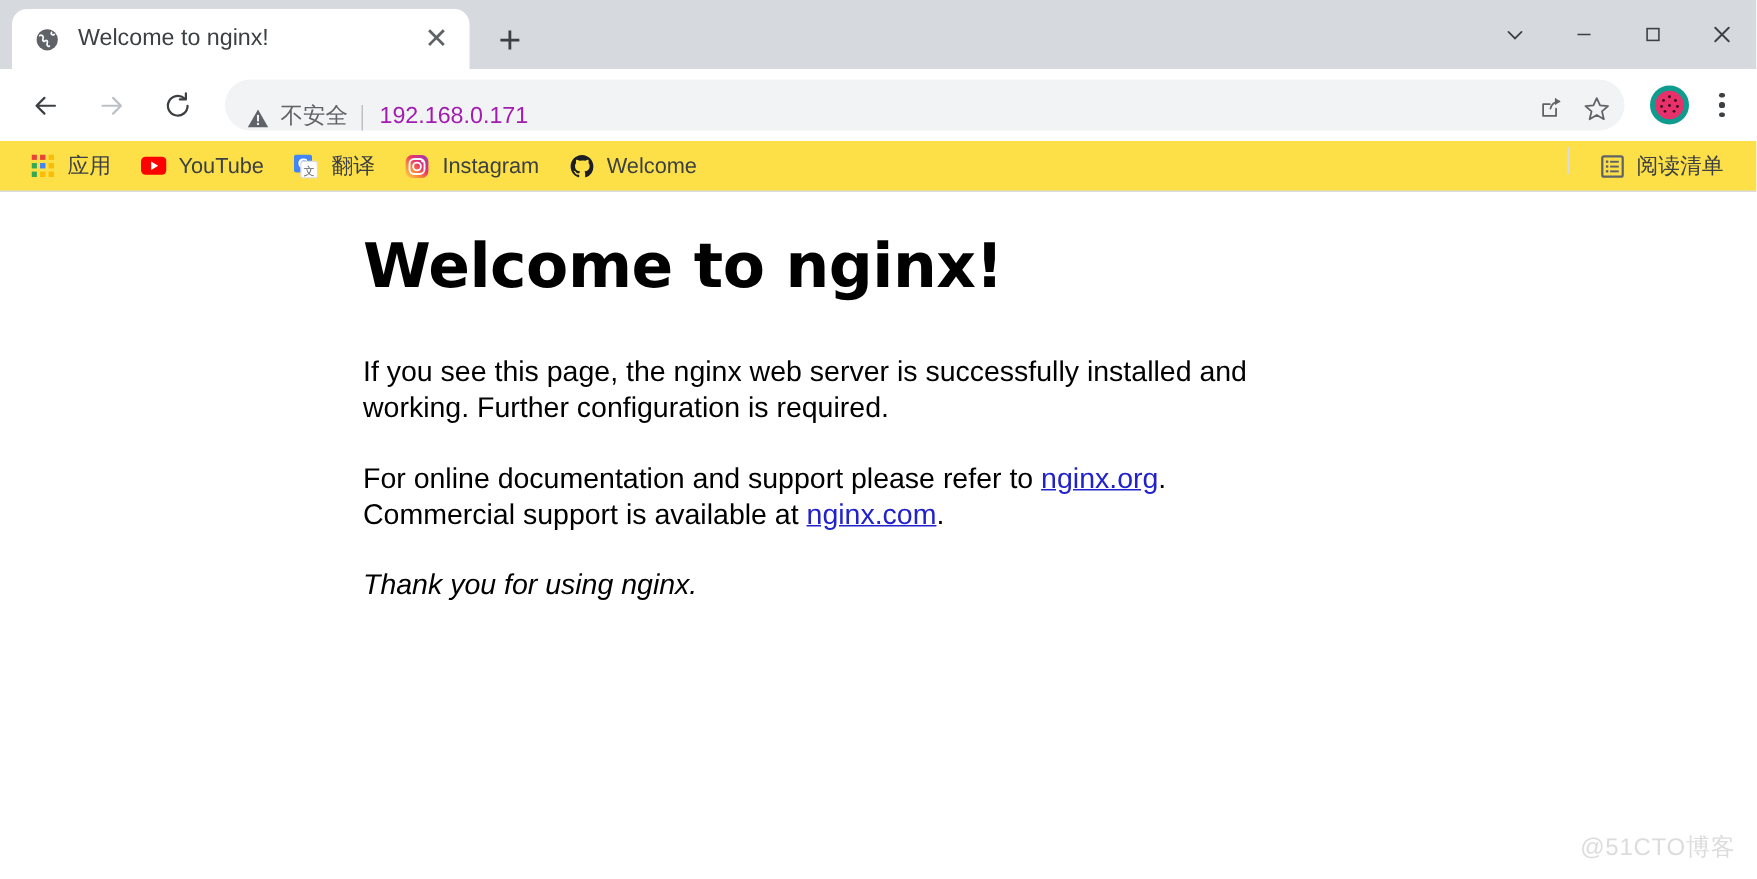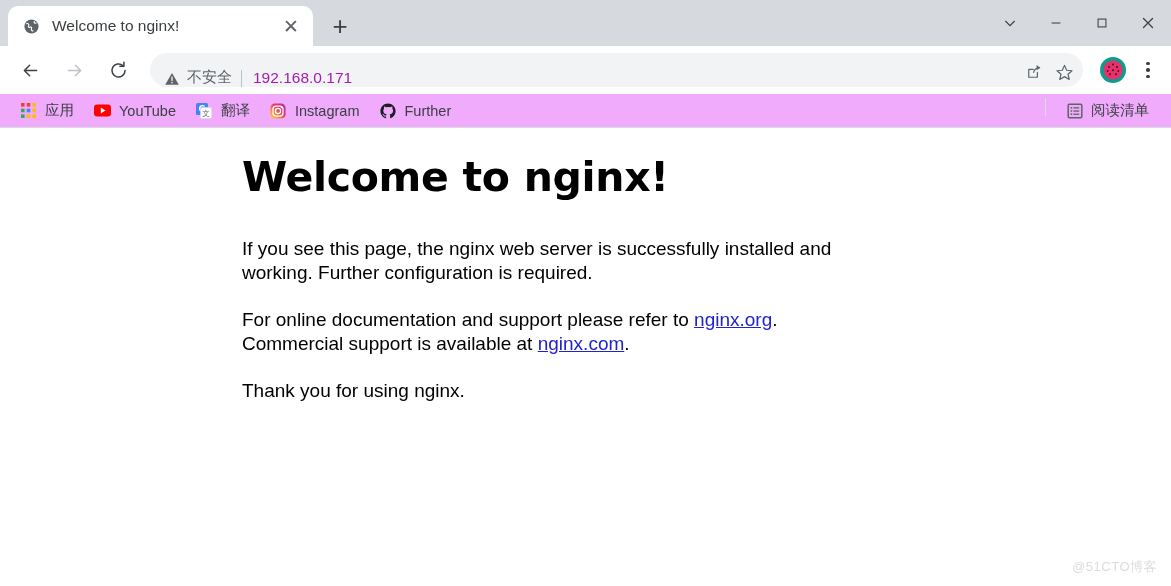--- a/index.html
+++ b/index.html
@@ -162,21 +162,21 @@
   .menubtn i {
     width: 3.5px; height: 3.5px;
     border-radius: 50%;
     background: #3c4043;
     display: block;
   }
 
   
   .bookmarks {
     height: 34px;
-    background: #f0abfc;
+    background: #fde047;
     border-bottom: 1px solid #dadce0;
     display: flex; align-items: center;
     padding: 0 10px 0 12px;
     flex: none;
     position: relative;
   }
   .bm {
     display: flex; align-items: center;
     height: 26px;
     padding: 0 8px;
@@ -226,30 +226,31 @@
   }
   .page p {
     font-family: "Liberation Sans", sans-serif;
     font-size: 19px;
     color: #000000;
     line-height: 1.26;
     max-width: 625px;
     margin-bottom: 23px;
   }
   .page p.thanks {
+    font-style: italic;
     margin-bottom: 0;
   }
   .page a {
     color: #2222cc;
     text-decoration: underline;
   }
   .watermark {
     position: absolute;
     right: 14px; bottom: 10px;
-    font-size: 13px;
+    font-size: 16px;
     color: #dcdcdc;
     letter-spacing: 0.5px;
     user-select: none;
   }
 </style>
 </head>
 <body>
 
 <div class="browser">
 
@@ -430,21 +431,21 @@
         <svg width="16" height="16" viewBox="0 0 16 16">
           <path fill="#1b1f23" d="M8 0.4C3.8 0.4 0.4 3.8 0.4 8c0 3.36 2.18 6.2 5.2 7.21.38.07.52-.16.52-.36
             0-.18-.01-.78-.01-1.41-1.91.35-2.4-.47-2.56-.9-.09-.23-.47-.93-.81-1.12-.28-.15-.68-.52-.01-.53.63-.01
             1.08.58 1.23.82.72 1.21 1.87.87 2.33.66.07-.52.28-.87.51-1.07-1.69-.19-3.46-.85-3.46-3.77
             0-.83.3-1.52.78-2.06-.08-.19-.34-.97.08-2.02 0 0 .64-.2 2.1.79a7.1 7.1 0 0 1 1.91-.26c.65 0
             1.3.09 1.91.26 1.46-1 2.1-.79 2.1-.79.42 1.05.16 1.83.08 2.02.49.54.78 1.22.78 2.06 0 2.93-1.78
             3.58-3.48 3.77.28.24.52.7.52 1.41 0 1.02-.01 1.84-.01 2.09 0 .2.14.44.52.36A7.63 7.63 0 0 0 15.6
             8c0-4.2-3.4-7.6-7.6-7.6z"></path>
         </svg>
       </span>
-      <span class="bm-label">Further</span>
+      <span class="bm-label">Welcome</span>
     </div>
 
     <div class="bm-right">
       <span class="bm-divider"></span>
       <div class="bm">
         <span class="bm-icon">
           <svg width="16" height="16" viewBox="0 0 16 16">
             <rect x="1.2" y="1.2" width="13.6" height="13.6" rx="1.2" fill="none" stroke="#5f6368" stroke-width="1.5"></rect>
             <rect x="3.6" y="4" width="1.6" height="1.6" fill="#5f6368"></rect>
             <rect x="3.6" y="7.2" width="1.6" height="1.6" fill="#5f6368"></rect>

